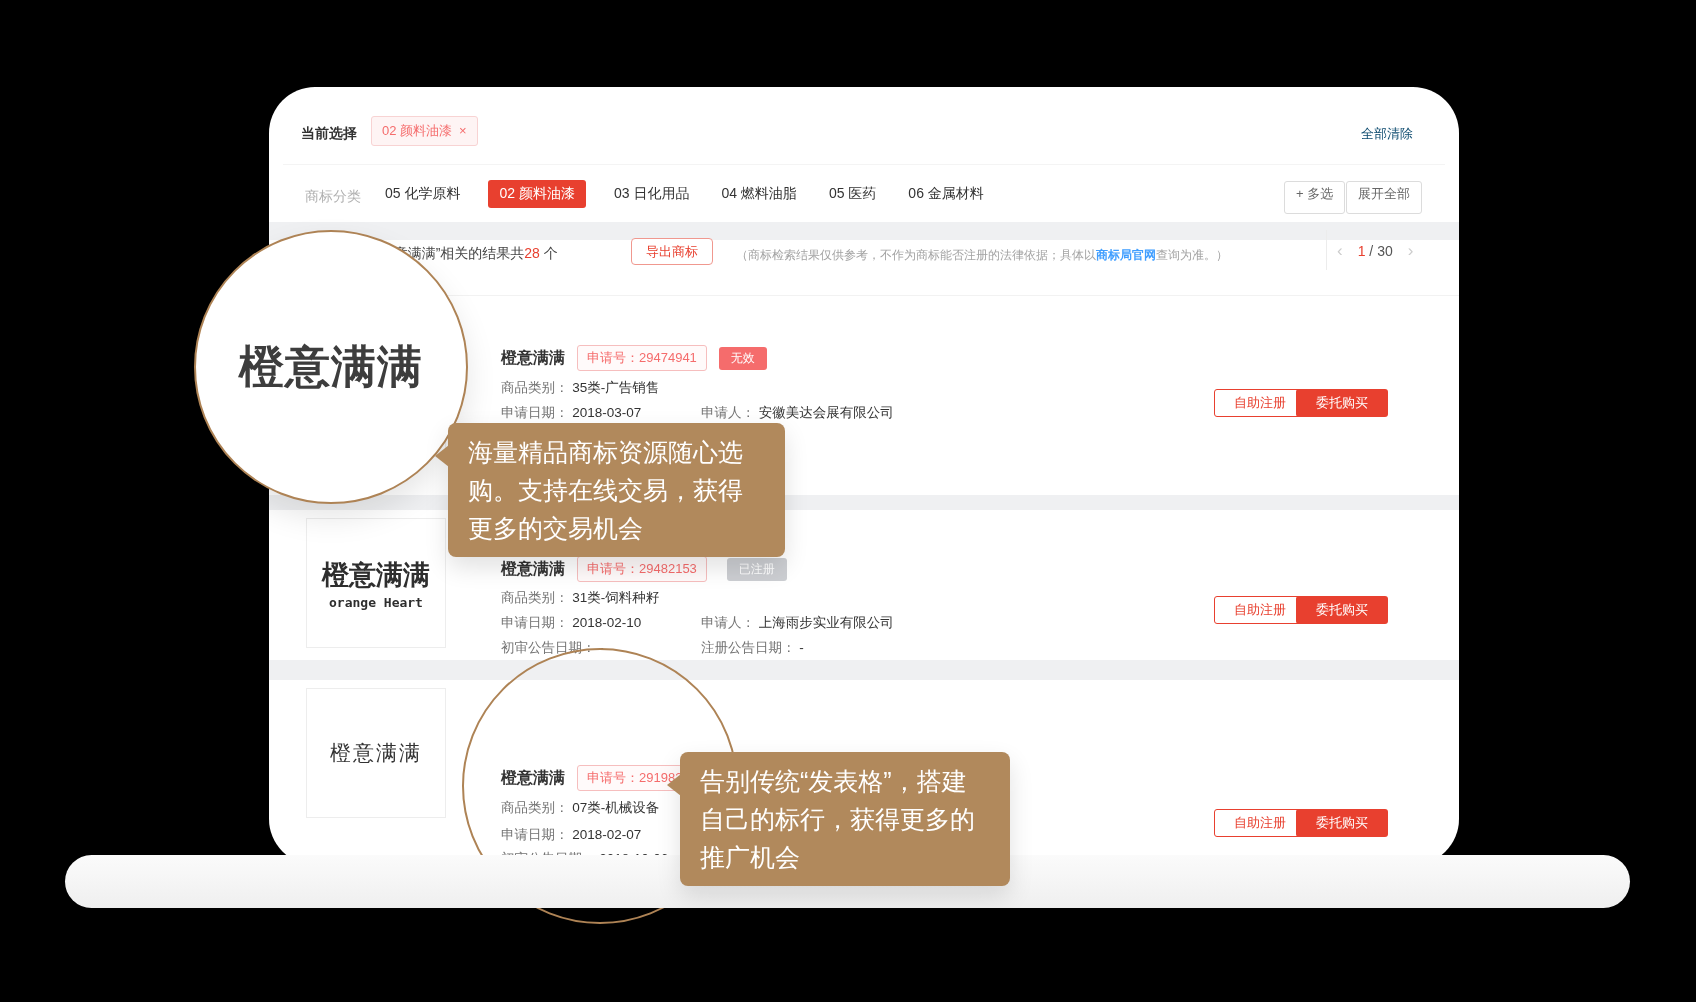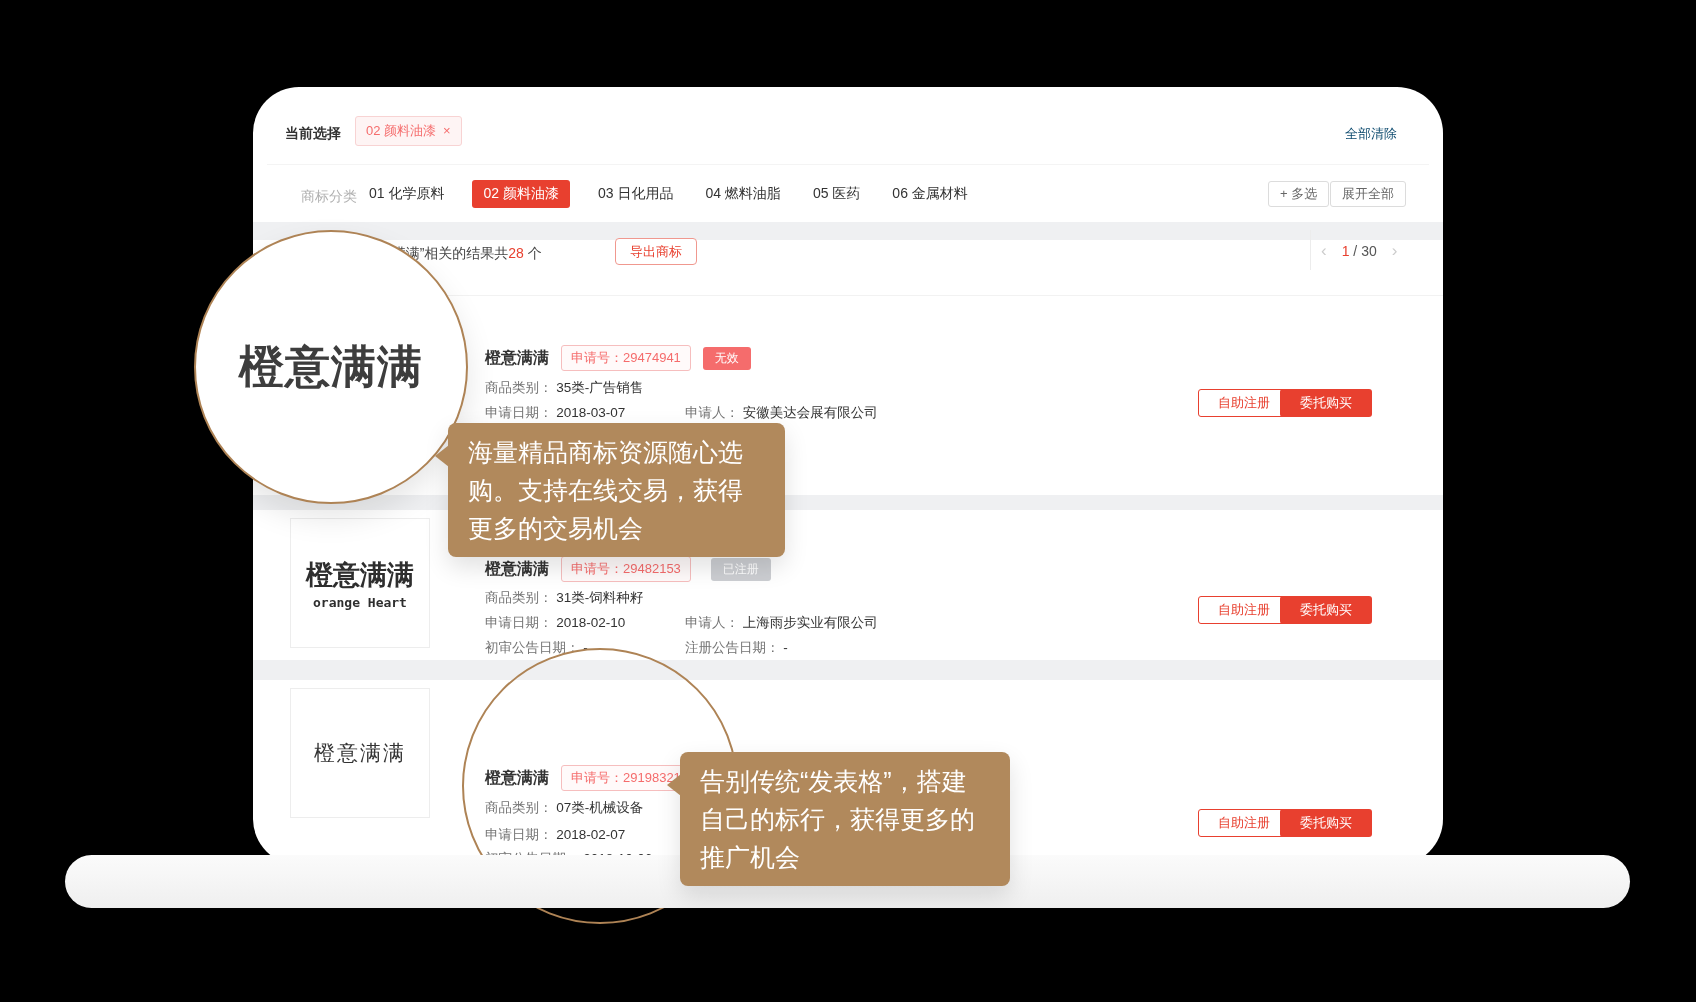--- a/index.html
+++ b/index.html
@@ -11,47 +11,47 @@
 
   
   .base-bar {
     position:absolute; left:65px; top:855px; width:1565px; height:53px;
     border-radius:27px; background:linear-gradient(180deg,#fbfbfb,#efefef);
     z-index:6;
   }
 
   
   .panel {
-    position:absolute; left:253px; top:87px; width:1190px; height:778px;
+    position:absolute; left:269px; top:87px; width:1190px; height:778px;
     background:#fff; border-radius:46px; z-index:1;
   }
   .gap { position:absolute; left:0; right:0; background:#eff0f2; }
   .gap1 { top:135px; height:18px; }
   .gap2 { top:408px; height:15px; }
   .gap3 { top:573px; height:20px; }
 
   
   .cur-label { position:absolute; left:32px; top:38px; font-size:14px; font-weight:700; color:#333; }
   .cur-tag {
     position:absolute; left:102px; top:29px; padding:5px 10px; font-size:13px;
     color:#f56c6c; background:#fef4f4; border:1px solid #f8d3d3; border-radius:3px; cursor:pointer;
   }
   .tag-x { margin-left:7px; }
   .clear-all { position:absolute; right:46px; top:38px; font-size:13px; color:#0c4a6e; cursor:pointer; }
   .divider-a { position:absolute; left:14px; right:14px; top:77px; height:1px; background:#f4f4f4; }
 
-  .cat-label { position:absolute; left:36px; top:101px; font-size:14px; color:#b0b0b0;margin-left:12px; }
+  .cat-label { position:absolute; left:36px; top:101px; font-size:14px; color:#b0b0b0; }
   .cat-items {
     position:absolute; left:112px; top:93px; height:28px;
     display:flex; align-items:center; gap:24px; font-size:14px; color:#333;
   }
   .cat-item { cursor:pointer; white-space:nowrap; padding:0 4px; }
   .cat-item.active { background:#e8402f; color:#fff; padding:5px 11px; border-radius:3px; }
   .cat-btn {
-    position:absolute; top:94px; height:26px; line-height:24px; padding:0 11px;
+    position:absolute; top:94px; height:33px; line-height:24px; padding:0 11px;
     border:1px solid #dcdcdc; border-radius:3px; font-size:13px; color:#666; background:#fff; cursor:pointer;
   }
   .btn-multi { left:1015px; }
   .btn-expand { left:1077px; }
 
   
   .res-summary { position:absolute; left:36px; top:158px; font-size:14px; color:#444; white-space:nowrap; }
   .res-count { color:#e8402f; }
   .export-btn {
     position:absolute; left:362px; top:151px; height:27px; line-height:25px; padding:0 14px;
@@ -145,36 +145,39 @@
 
     <div class="cur-label">当前选择</div>
     <div class="cur-tag">
       <span>02 颜料油漆</span><span class="tag-x">×</span>
     </div>
     <div class="clear-all">全部清除</div>
     <div class="divider-a"></div>
 
     <div class="cat-label">商标分类</div>
     <div class="cat-items">
-      <div class="cat-item">01 化学原料</div>
+      <div class="cat-item">05 化学原料</div>
       <div class="cat-item active">02 颜料油漆</div>
       <div class="cat-item">03 日化用品</div>
       <div class="cat-item">04 燃料油脂</div>
       <div class="cat-item">05 医药</div>
       <div class="cat-item">06 金属材料</div>
     </div>
     <div class="cat-btn btn-multi">+ 多选</div>
     <div class="cat-btn btn-expand">展开全部</div>
 
     <div class="gap gap1"></div>
 
     <div class="res-summary">
       <span>为您检索到“橙意满满”相关的结果共</span><span class="res-count">28</span><span> 个</span>
     </div>
     <div class="export-btn">导出商标</div>
+    <div class="res-note">
+      <span>（商标检索结果仅供参考，不作为商标能否注册的法律依据；具体以</span><span class="note-link">商标局官网</span><span>查询为准。）</span>
+    </div>
     <div class="v-div"></div>
     <div class="pager">
       <span class="pg-arrow">‹</span>
       <span><span class="pg-cur">1</span> <span>/</span> <span>30</span></span>
       <span class="pg-arrow">›</span>
     </div>
     <div class="divider-b"></div>
 
     <div class="row row1">
       <div class="tile tile1"></div>

